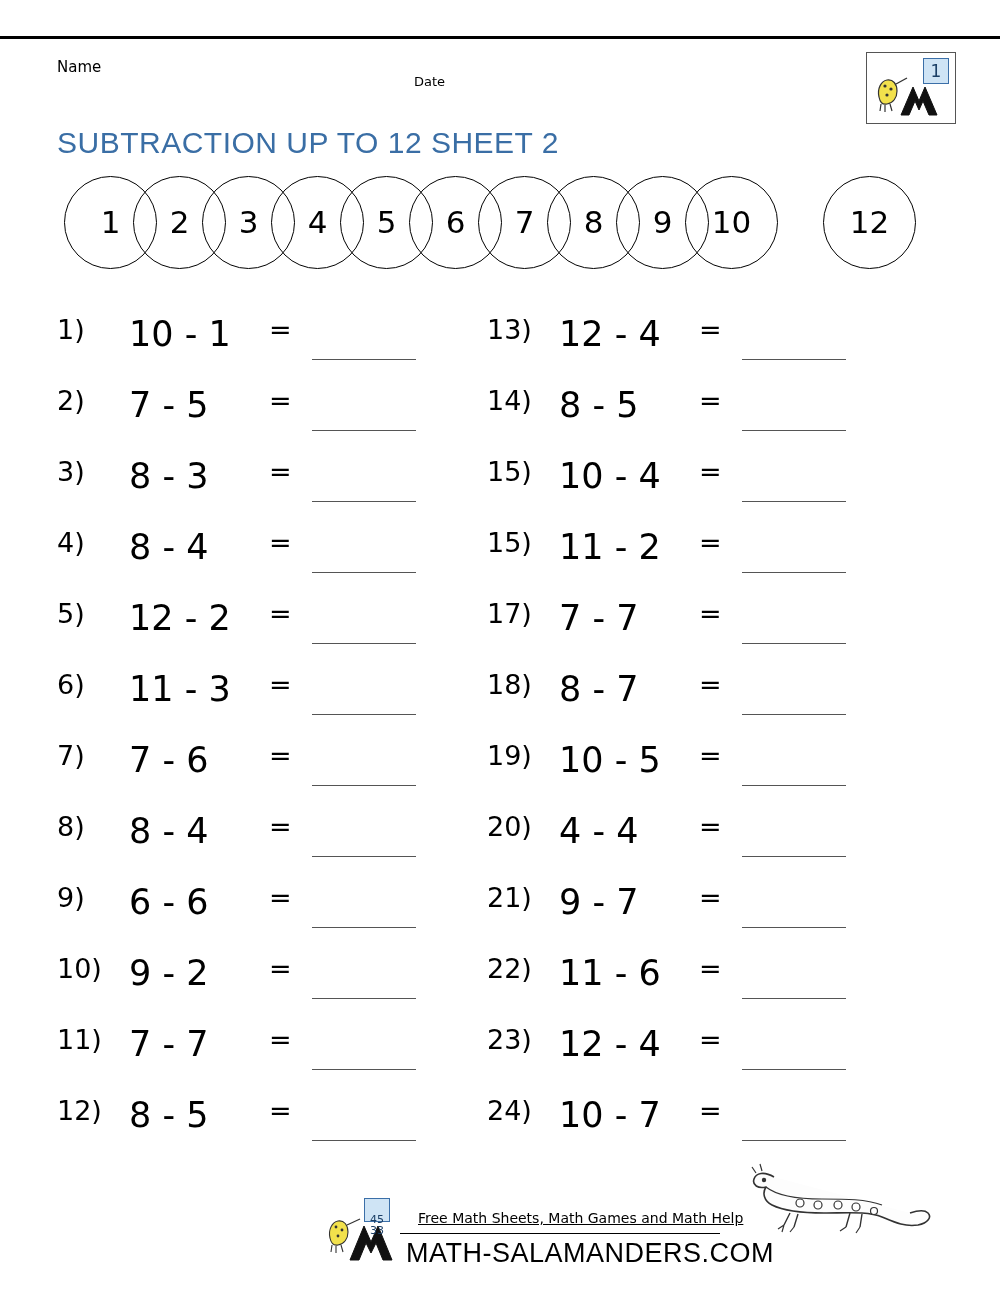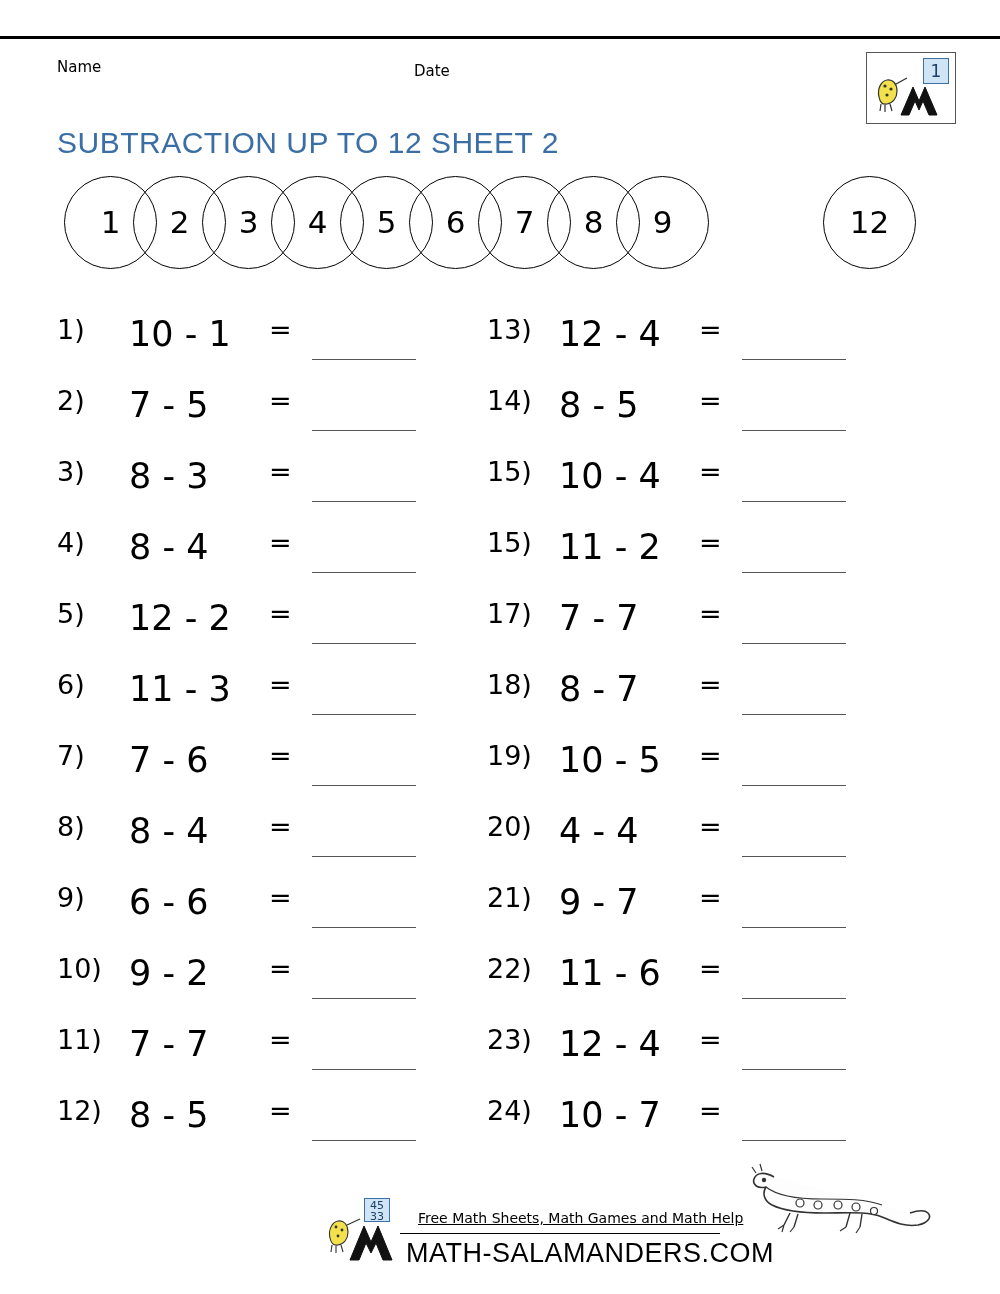--- a/index.html
+++ b/index.html
@@ -40,22 +40,22 @@
     position: absolute;
     left: 57px;
     top: 0;
     font-size: 15px;
     color: #000;
     font-family: "DejaVu Sans", sans-serif;
   }
   .date-label {
     position: absolute;
     left: 414px;
-    top: 4px;
-    font-size: 15px;
+    top: 16px;
+    font-size: 13px;
     color: #000;
     font-family: "DejaVu Sans", sans-serif;
     text-align: right;
   }
   .logo-box {
     position: absolute;
     left: 866px;
     top: 52px;
     width: 90px;
     height: 72px;
@@ -185,21 +185,21 @@
     top: 0;
     width: 26px;
     height: 24px;
     border: 1px solid #3b6fa8;
     background: #cfe4f5;
     color: #1b3f66;
     font-size: 11px;
     line-height: 11px;
     text-align: center;
     font-family: "DejaVu Sans", sans-serif;
-    padding-top: 1px;
+    padding-top: 15px;
     box-sizing: border-box;
   }
   .footer-tagline {
     position: absolute;
     left: 418px;
     top: 60px;
     font-size: 14px;
     color: #000;
     font-family: "DejaVu Sans", sans-serif;
     white-space: nowrap;
@@ -269,20 +269,21 @@
   <div class="numberline">
     <div class="nl-circle" style="left:0px;">1</div>
     <div class="nl-circle" style="left:69px;">2</div>
     <div class="nl-circle" style="left:138px;">3</div>
     <div class="nl-circle" style="left:207px;">4</div>
     <div class="nl-circle" style="left:276px;">5</div>
     <div class="nl-circle" style="left:345px;">6</div>
     <div class="nl-circle" style="left:414px;">7</div>
     <div class="nl-circle" style="left:483px;">8</div>
     <div class="nl-circle" style="left:552px;">9</div>
+    <div class="nl-circle" style="left:621px;">10</div>
     <div class="nl-circle" style="left:759px;">12</div>
   </div>
 
   <div class="problems">
 
     <div class="col col-left">
       <div class="prob">
         <span class="prob-num">1)</span>
         <span class="prob-expr">10 - 1</span>
         <span class="prob-eq">=</span>

